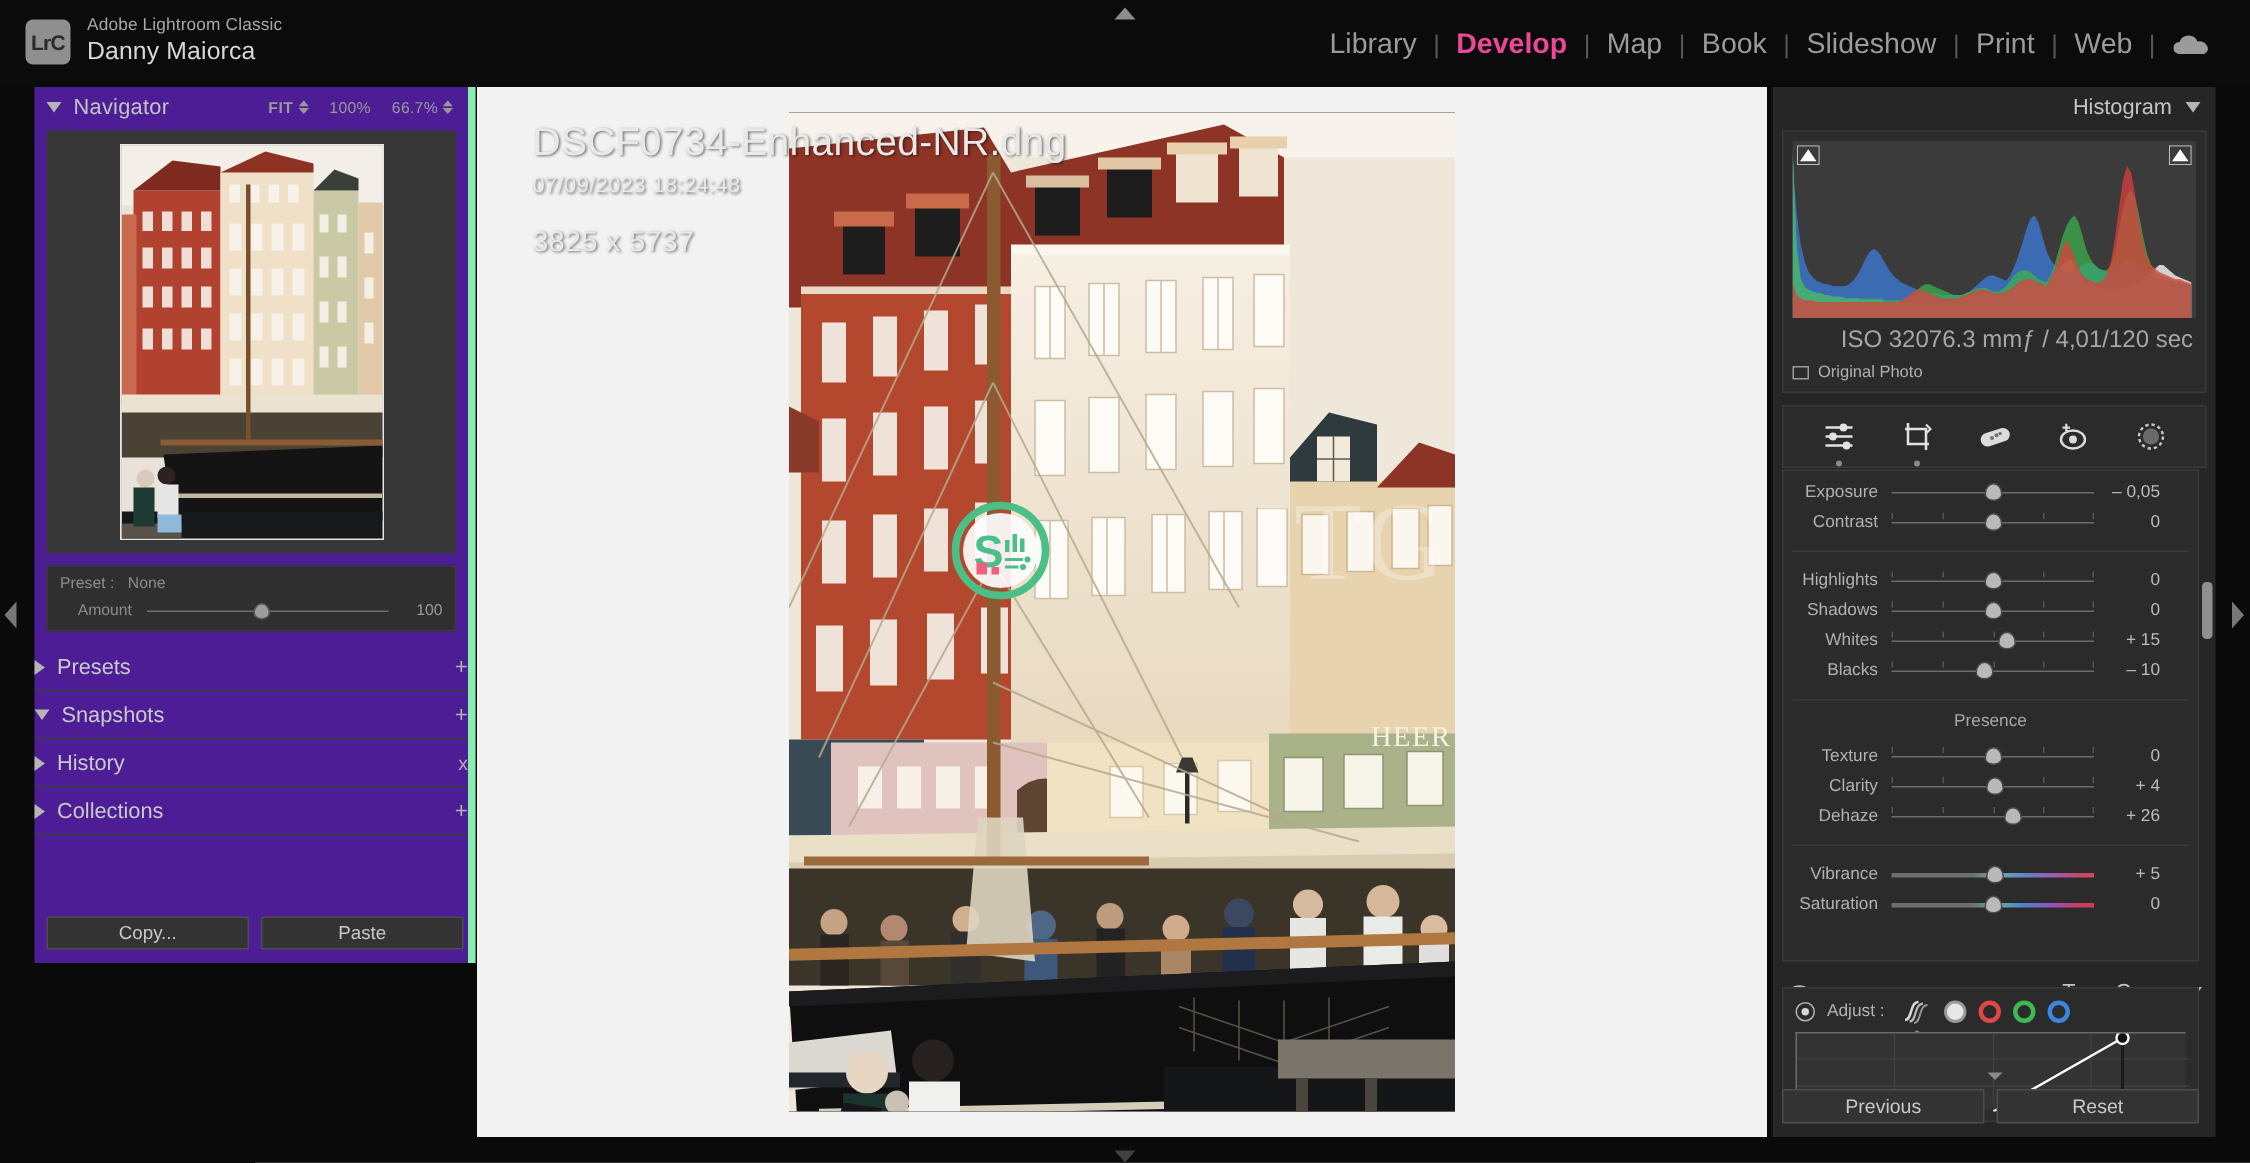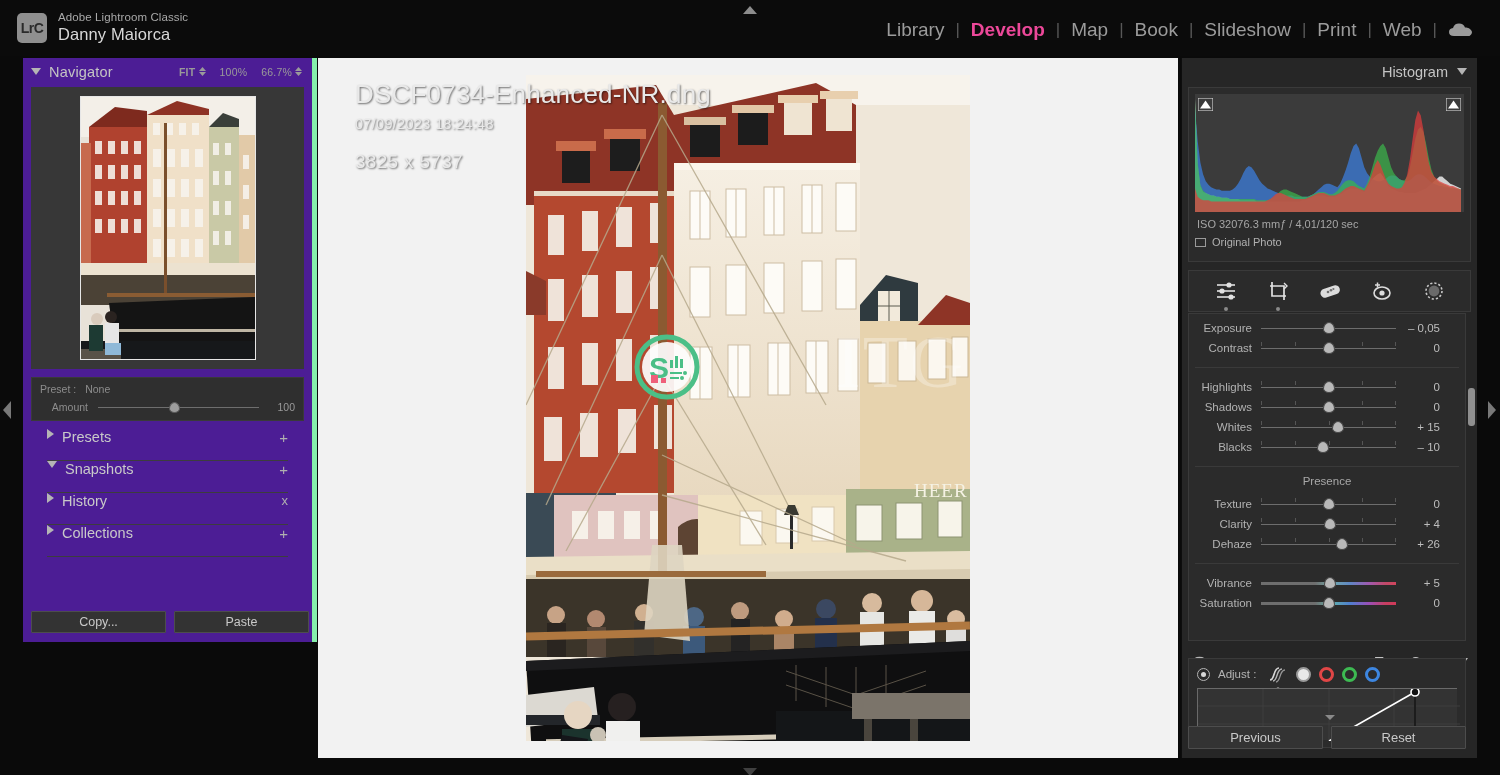--- a/index.html
+++ b/index.html
@@ -95,21 +95,21 @@
     flex: 1; height: 1px; background: #6e6e6e; margin: 0 10px; position: relative;
   }
   .amount-knob {
     position: absolute; left: 44%; top: -5px; width: 11px; height: 11px;
     background: #9d9d9d; border-radius: 50% 50% 50% 50% / 60% 60% 40% 40%;
     border: 1px solid #5b5b5b;
   }
   .amount-row .val { width: 26px; text-align: right; color: #9a9a9a; }
 
   .collapsible {
-    margin: 0 24px; height: 32px; display: flex; align-items: flex-start;
+    margin: 0 0; height: 32px; display: flex; align-items: center;
     color: #c9c9c9; font-size: 14.5px;
     border-bottom: 1px solid #3d3d3d;
     cursor: pointer;
   }
   .collapsible .plus { margin-left: auto; color: #b0b0b0; font-size: 15px; }
   .collapsible .xmark { margin-left: auto; color: #b0b0b0; font-size: 13px; }
 
   .copypaste {
     position: absolute; left: 8px; bottom: 9px; width: 278px;
     display: flex; gap: 8px;
@@ -165,22 +165,22 @@
   }
   .histo-canvas {
     position: relative; height: 118px; background: #3b3b3b; overflow: hidden;
   }
   .clip-tri {
     position: absolute; top: 3px; width: 15px; height: 13px; cursor: pointer;
   }
   .clip-tri.l { left: 3px; }
   .clip-tri.r { right: 3px; }
   .exif-row {
-    display: flex; justify-content: flex-start; margin-top: 6px;
-    color: #a6a6a6; font-size: 11px; padding: 0 2px;
+    display: flex; justify-content: flex-end; margin-top: 6px;
+    color: #a6a6a6; font-size: 16px; padding: 0 2px;
   }
   .orig-row { display: flex; align-items: center; gap: 6px; margin-top: 6px; color: #b0b0b0; font-size: 11px; cursor: pointer; }
   .orig-chk { width: 11px; height: 9px; border: 1px solid #9a9a9a; }
 
   .toolstrip {
     margin: 8px 6px 0 6px; height: 42px; background: #2b2b2b; border: 1px solid #3a3a3a;
     display: flex; align-items: center; justify-content: center; gap: 28px;
   }
   .tool { position: relative; width: 24px; height: 24px; cursor: pointer;
     display: flex; align-items: center; justify-content: center; }

